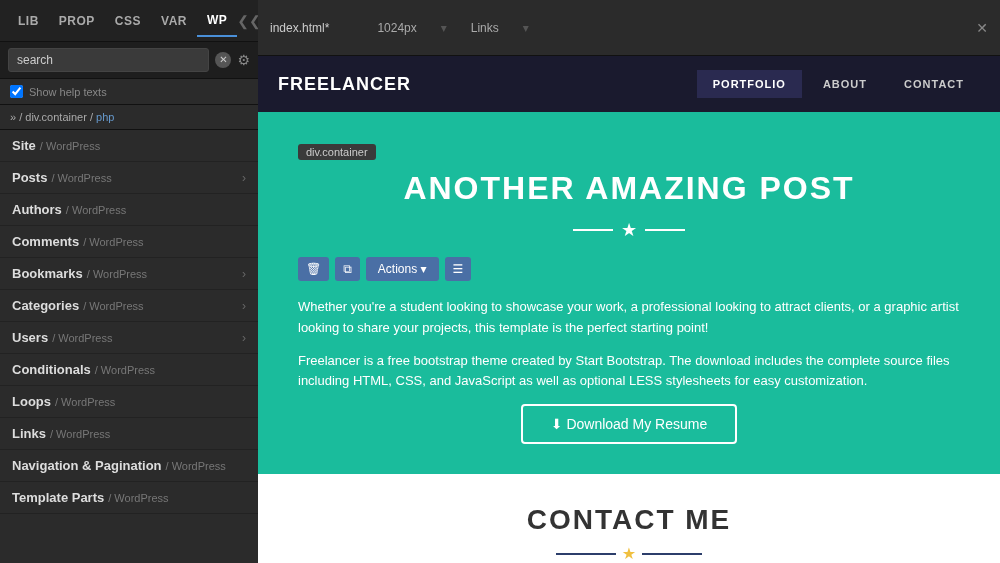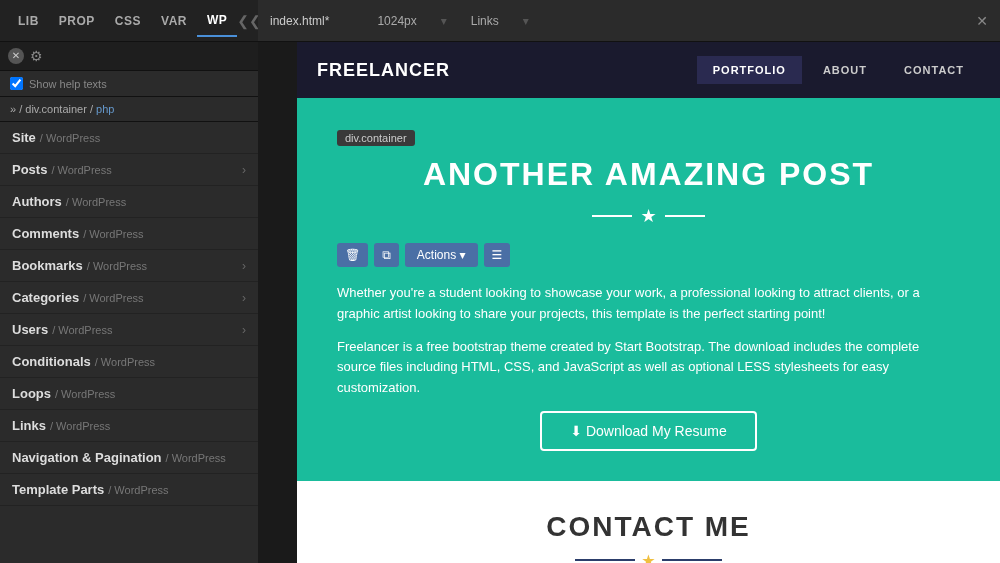--- a/index.html
+++ b/index.html
@@ -148,21 +148,21 @@
       flex-direction: column;
       background: #1a1a1a;
       overflow: hidden;
     }
 
     .main-topbar {
       background: #2b2b2b;
       display: flex;
       align-items: center;
       padding: 0 12px;
-      height: 42px;
+      height: 56px;
       border-bottom: 1px solid #111;
       gap: 24px;
     }
 
     .main-topbar-filename {
       color: #ccc;
       font-size: 12px;
     }
 
     .main-topbar-separator { color: #555; font-size: 12px; }
@@ -183,21 +183,20 @@
       color: #888;
       font-size: 14px;
       cursor: pointer;
     }
 
     
     .preview {
       flex: 1;
       overflow-y: auto;
       background: #555;
-      margin-left: 39px;
     }
 
     .website-frame {
       background: #fff;
       min-height: 500px;
     }
 
     
     .website-nav {
       background: #1a1a2e;
@@ -370,20 +369,21 @@
   <div class="sidebar-tabs">
     <div class="sidebar-tab">LIB</div>
     <div class="sidebar-tab">PROP</div>
     <div class="sidebar-tab">CSS</div>
     <div class="sidebar-tab">VAR</div>
     <div class="sidebar-tab active">WP</div>
     <div class="sidebar-tab-arrow">❮❮</div>
   </div>
 
   <div class="search-bar">
+    <input class="search-input" type="text" value="search" placeholder="search" style="">
     <button class="search-clear">✕</button>
     <span class="search-gear">⚙</span>
   </div>
 
   <div class="show-help">
     <input type="checkbox" checked="" style="">
     <span>Show help texts</span>
   </div>
 
   <div class="breadcrumb">

